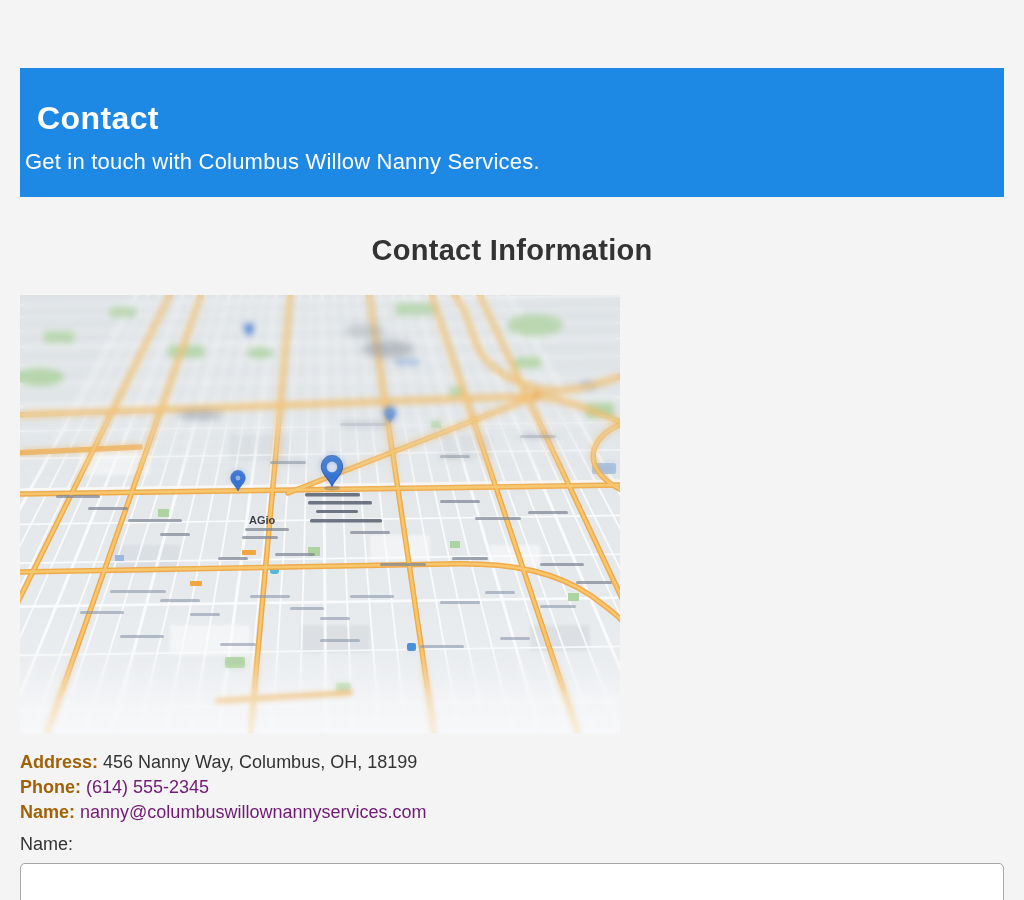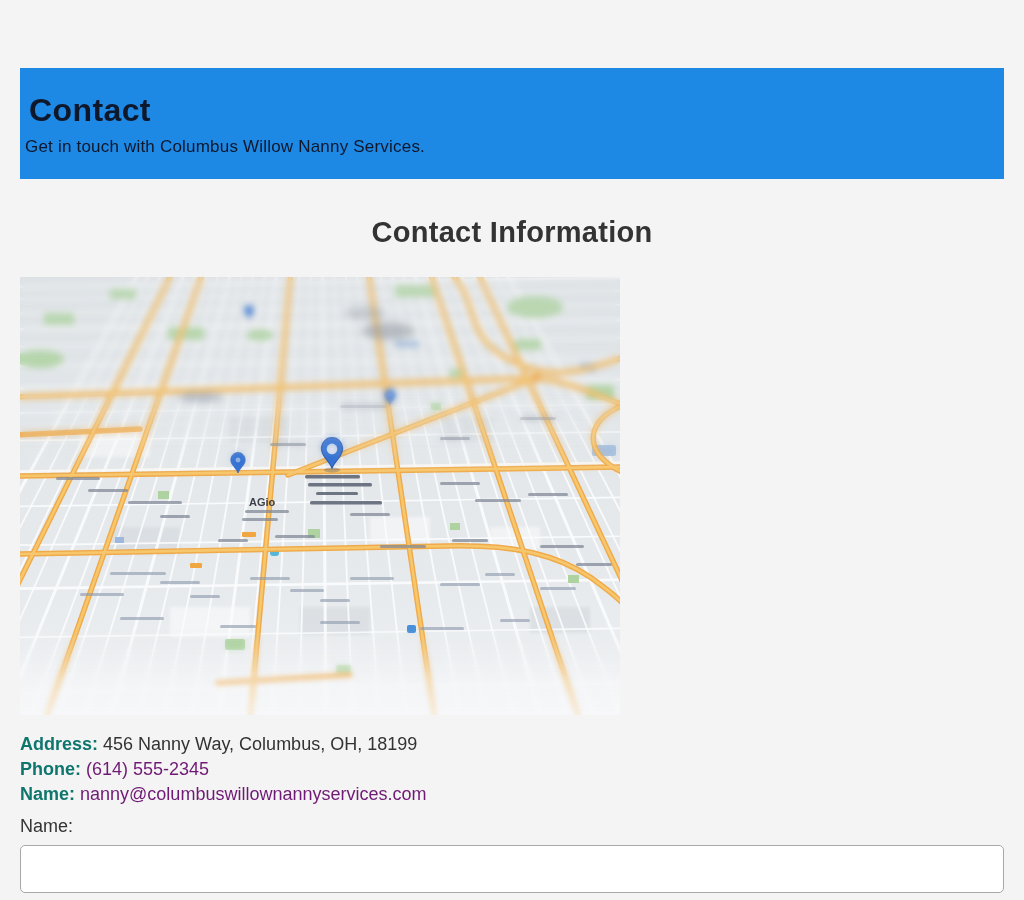--- a/index.html
+++ b/index.html
@@ -12,33 +12,33 @@
     box-sizing: border-box;
   }
   .wrap { margin: 0 20px; padding-top: 68px; }
 
   
   .banner {
     background: #1e88e5;
     padding: 20px 5px 22px 5px;
   }
   .banner h1 {
-    margin: 4px;
+    margin: 12px;
     font-size: 32px;
     line-height: 1.15;
     font-weight: 800;
     letter-spacing: 0.4px;
-    color: #0f172a;
+    color: #ffffff;
   }
   .banner p.sub {
     margin: 8px 0 0 0;
-    font-size: 17px;
+    font-size: 22px;
     line-height: 1.2;
     letter-spacing: 0.2px;
-    color: #0f172a;
+    color: #ffffff;
   }
 
   
   h2.section {
     font-size: 29px;
     font-weight: 800;
     letter-spacing: 0.3px;
     line-height: 1.15;
     color: #333333;
     margin: 37px 0 0 0;
@@ -71,21 +71,21 @@
     -webkit-backdrop-filter: blur(2.5px);
     background: linear-gradient(to top, rgba(248,249,251,0.78), rgba(248,249,251,0));
     -webkit-mask-image: linear-gradient(to top, #000 40%, transparent 100%);
     mask-image: linear-gradient(to top, #000 40%, transparent 100%);
     pointer-events: none;
   }
 
   
   .contact-lines { margin: 17px 0 0 0; font-size: 18px; line-height: 25.4px; }
   .contact-lines p { margin: 0; }
-  .contact-lines strong { font-weight: 700; color: #0f766e; }
+  .contact-lines strong { font-weight: 700; color: #a16207; }
   a.link { color: #701a75; text-decoration: none; cursor: pointer; }
 
   
   .name-label { margin: 7px 0 8px 0; font-size: 18px; line-height: 22px; }
   .name-input {
     display: block;
     box-sizing: border-box;
     width: 100%;
     height: 48px;
     margin-top: 7px;

